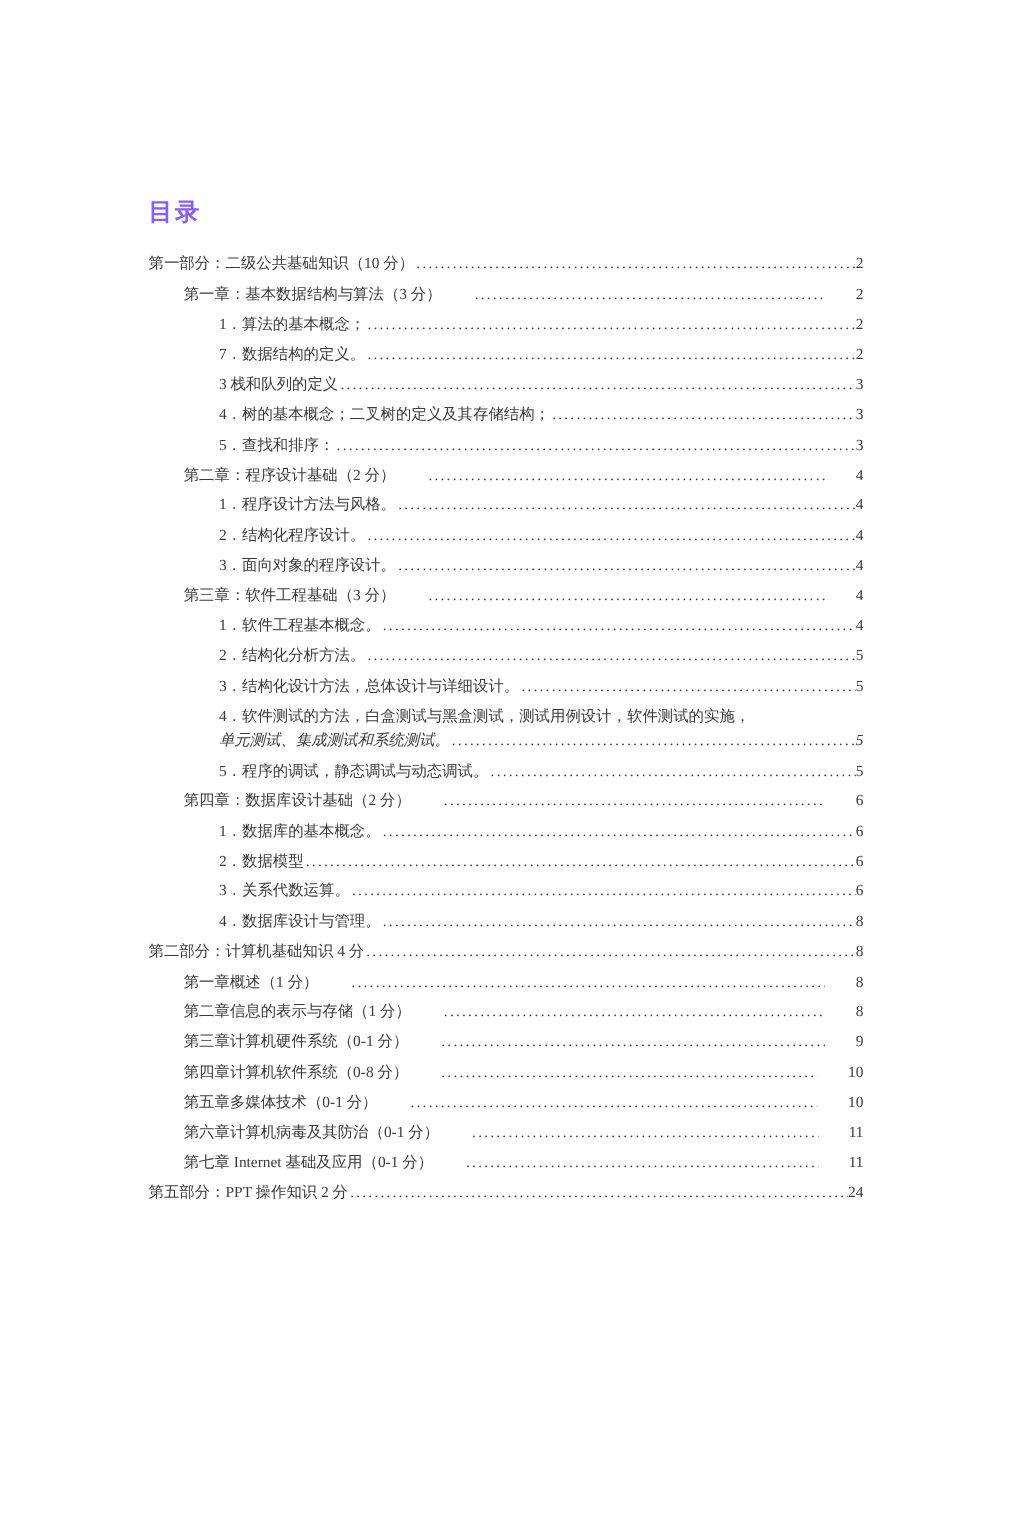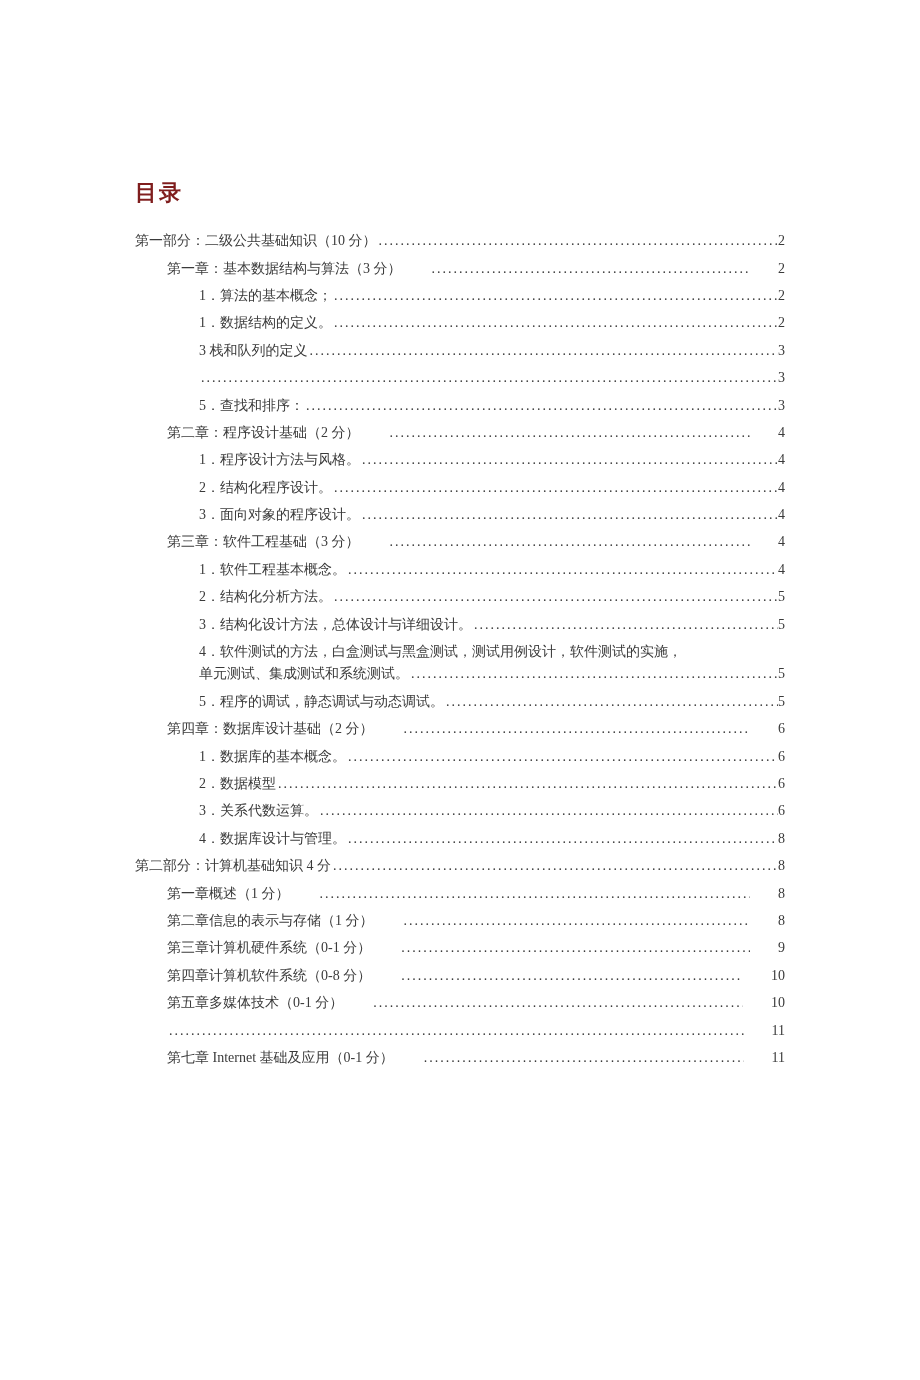--- a/index.html
+++ b/index.html
@@ -10,21 +10,21 @@
     body {
       background: #ffffff;
       font-family: "SimSun", "宋体", "Microsoft YaHei", serif;
       width: 920px;
       height: 1380px;
       padding: 175px 135px 0 135px;
       font-size: 14px;
       line-height: 1.6;
     }
     .title {
-      color: #7f1d1d;
+      color: #8b5cf6;
       font-size: 22px;
       font-weight: bold;
       margin-bottom: 20px;
       letter-spacing: 2px;
     }
     .toc {
       color: #3a3a3a;
     }
     .toc-row {
       display: flex;
@@ -61,20 +61,21 @@
     .wrap-line1 {
       display: block;
       white-space: normal;
       font-family: Liberation Serif, serif;
     }
     .wrap-line2 {
       display: flex;
       align-items: baseline;
       white-space: nowrap;
       overflow: hidden;
+      font-style: italic;
     }
   </style>
 </head>
 <body>
 
 <div class="title">目录</div>
 
 <div class="toc" id="toc-container">
     <div class="toc-row level-0">
       <span class="label">第一部分：二级公共基础知识（10 分）</span>
@@ -85,30 +86,31 @@
       <span class="label">第一章：基本数据结构与算法（3 分）</span>
       <span class="dots"></span>
       <span class="page">2</span>
     </div>
     <div class="toc-row level-2">
       <span class="label">1．算法的基本概念；</span>
       <span class="dots"></span>
       <span class="page">2</span>
     </div>
     <div class="toc-row level-2">
-      <span class="label">1．数据结构的定义。</span>
+      <span class="label">7．数据结构的定义。</span>
       <span class="dots"></span>
       <span class="page">2</span>
     </div>
     <div class="toc-row level-2">
       <span class="label">3 栈和队列的定义</span>
       <span class="dots"></span>
       <span class="page">3</span>
     </div>
     <div class="toc-row level-2">
+      <span class="label">4．树的基本概念；二叉树的定义及其存储结构；</span>
       <span class="dots"></span>
       <span class="page">3</span>
     </div>
     <div class="toc-row level-2">
       <span class="label">5．查找和排序：</span>
       <span class="dots"></span>
       <span class="page">3</span>
     </div>
     <div class="toc-row level-1">
       <span class="label">第二章：程序设计基础（2 分）</span>
@@ -212,21 +214,27 @@
       <span class="label">第四章计算机软件系统（0-8 分）</span>
       <span class="dots"></span>
       <span class="page">10</span>
     </div>
     <div class="toc-row level-1">
       <span class="label">第五章多媒体技术（0-1 分）</span>
       <span class="dots"></span>
       <span class="page">10</span>
     </div>
     <div class="toc-row level-1">
+      <span class="label">第六章计算机病毒及其防治（0-1 分）</span>
       <span class="dots"></span>
       <span class="page">11</span>
     </div>
     <div class="toc-row level-1">
       <span class="label">第七章 Internet 基础及应用（0-1 分）</span>
       <span class="dots"></span>
       <span class="page">11</span>
+    </div>
+    <div class="toc-row level-0">
+      <span class="label">第五部分：PPT 操作知识 2 分</span>
+      <span class="dots"></span>
+      <span class="page">24</span>
     </div>
   </div>
 
 </body></html>

